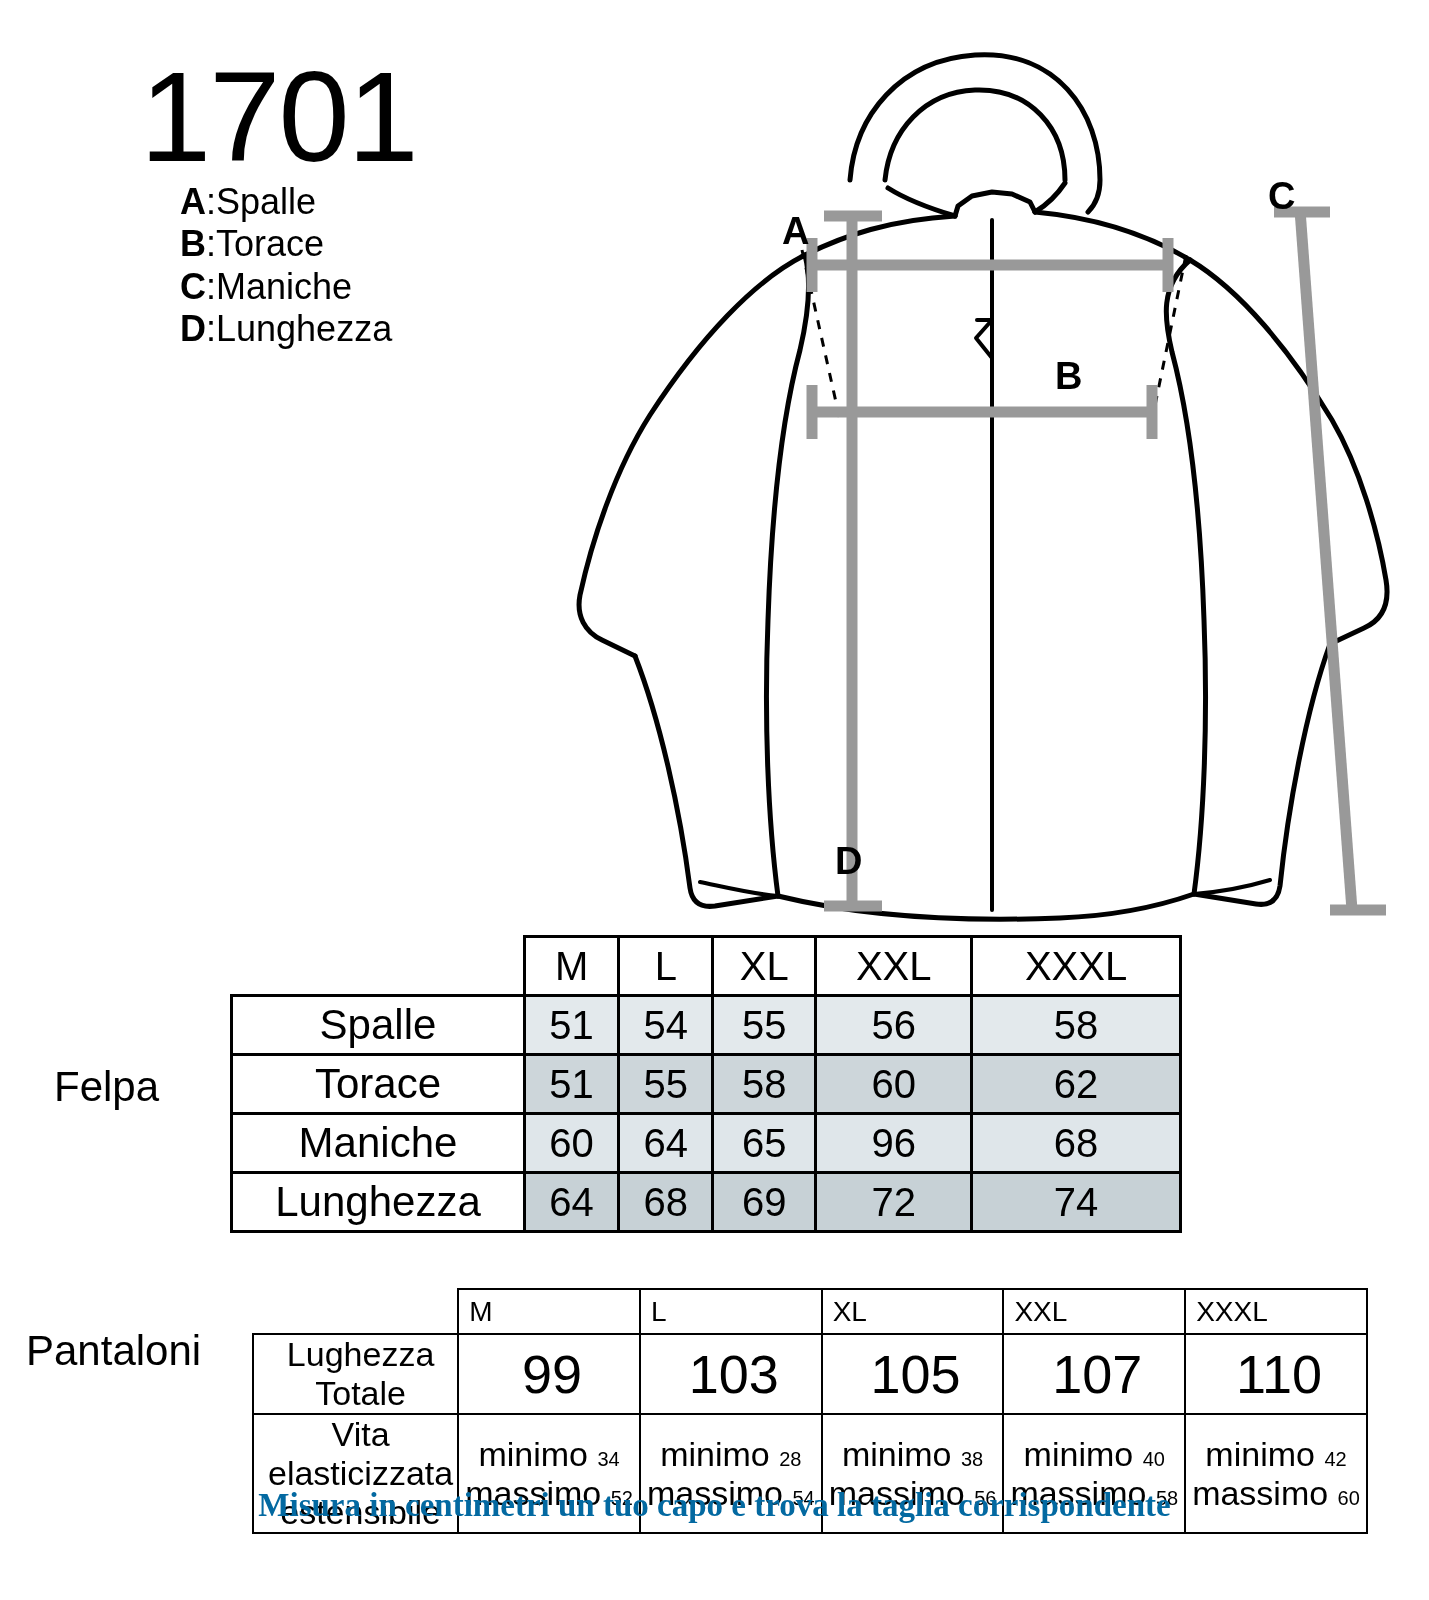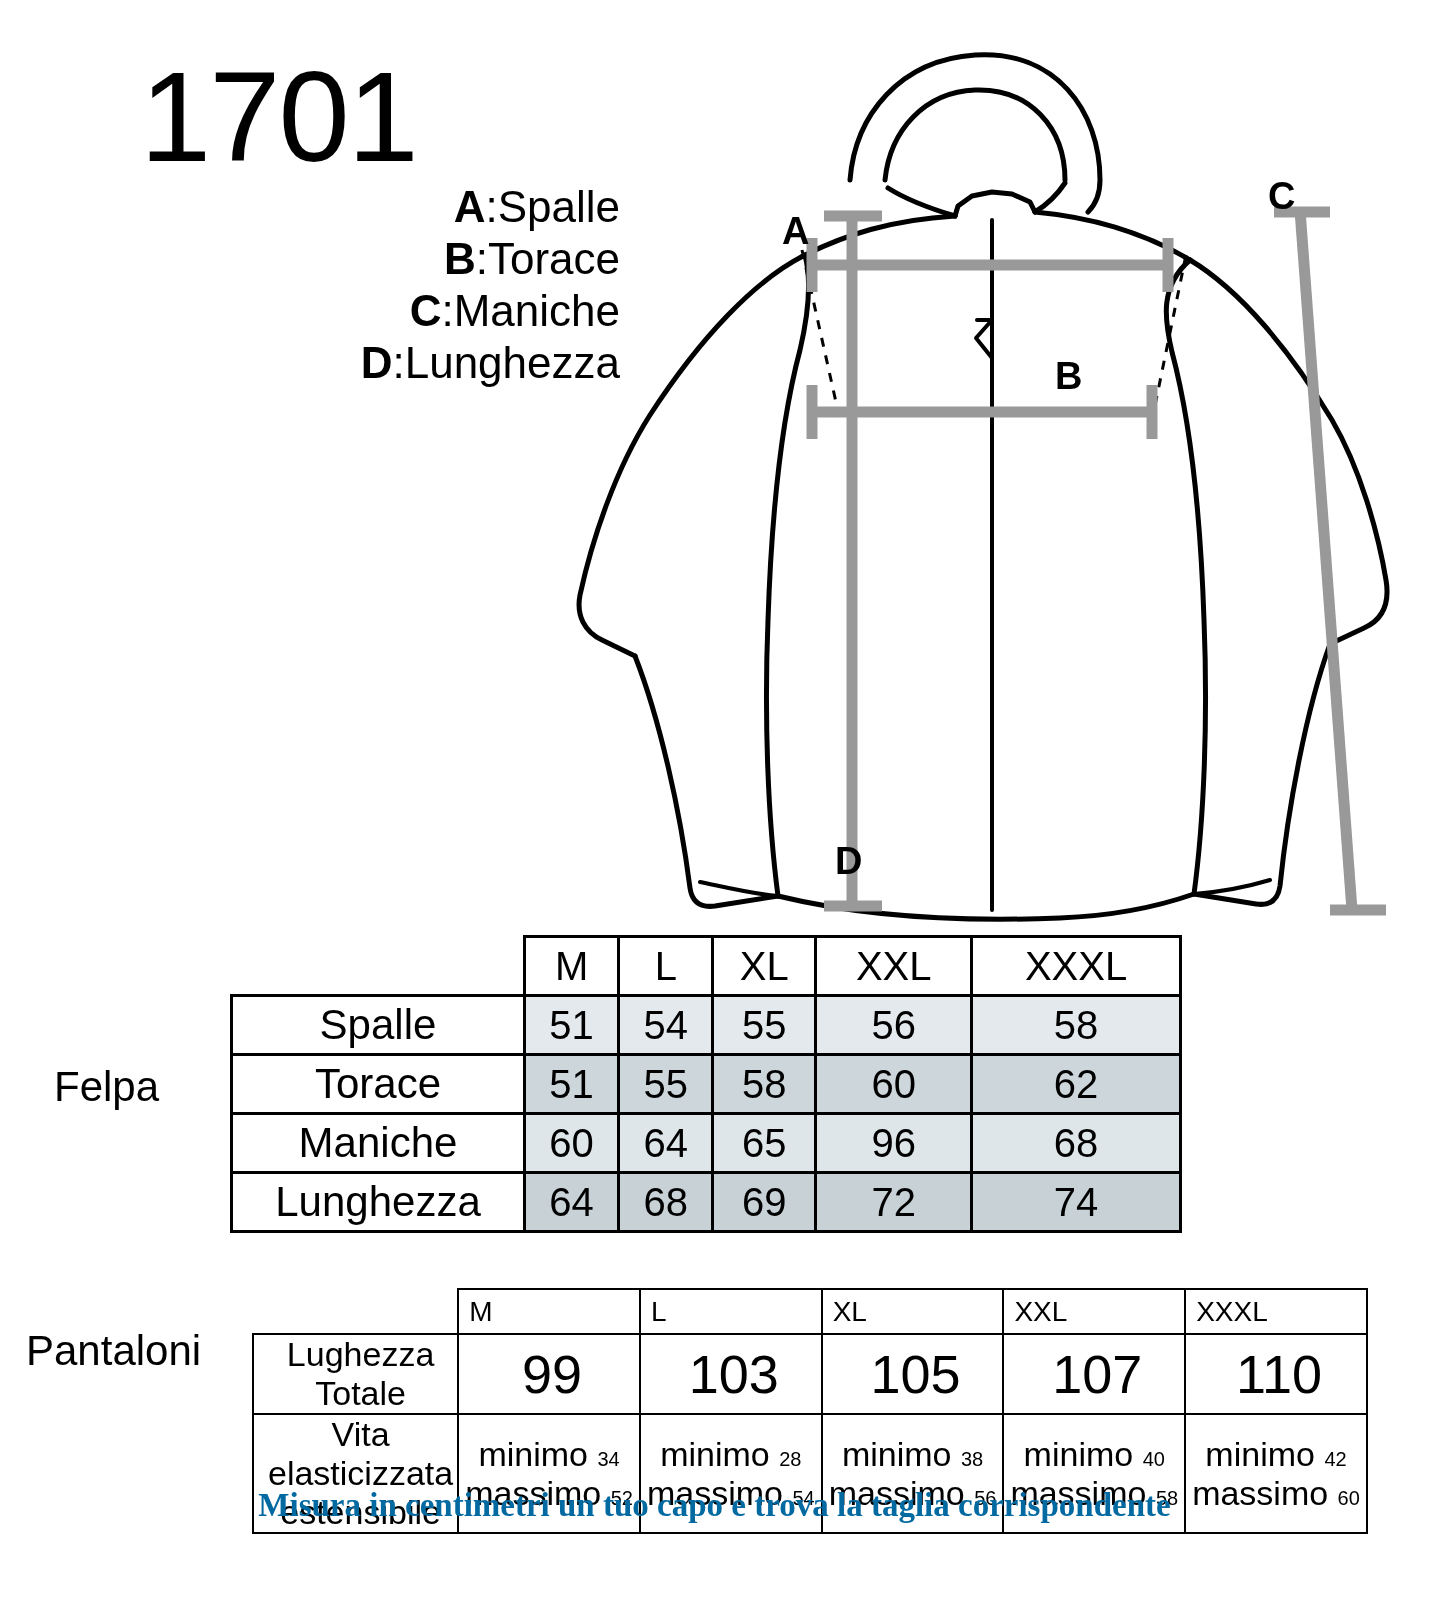--- a/index.html
+++ b/index.html
@@ -24,25 +24,24 @@
     width: 480px;
   }
   #model-code {
     font-size: 128px;
     line-height: 1;
     font-weight: 400;
     letter-spacing: -2px;
     font-family: "Liberation Sans", sans-serif;
   }
   .legend-row {
-    font-size: 44px;
+    font-size: 36px;
     line-height: 1.18;
     margin-left: 40px;
     white-space: nowrap;
-    text-align: right;
   }
   .legend-key {
     font-weight: bold;
   }
   .legend-sep {
     font-weight: normal;
   }
   .legend-val {
     font-weight: normal;
   }

